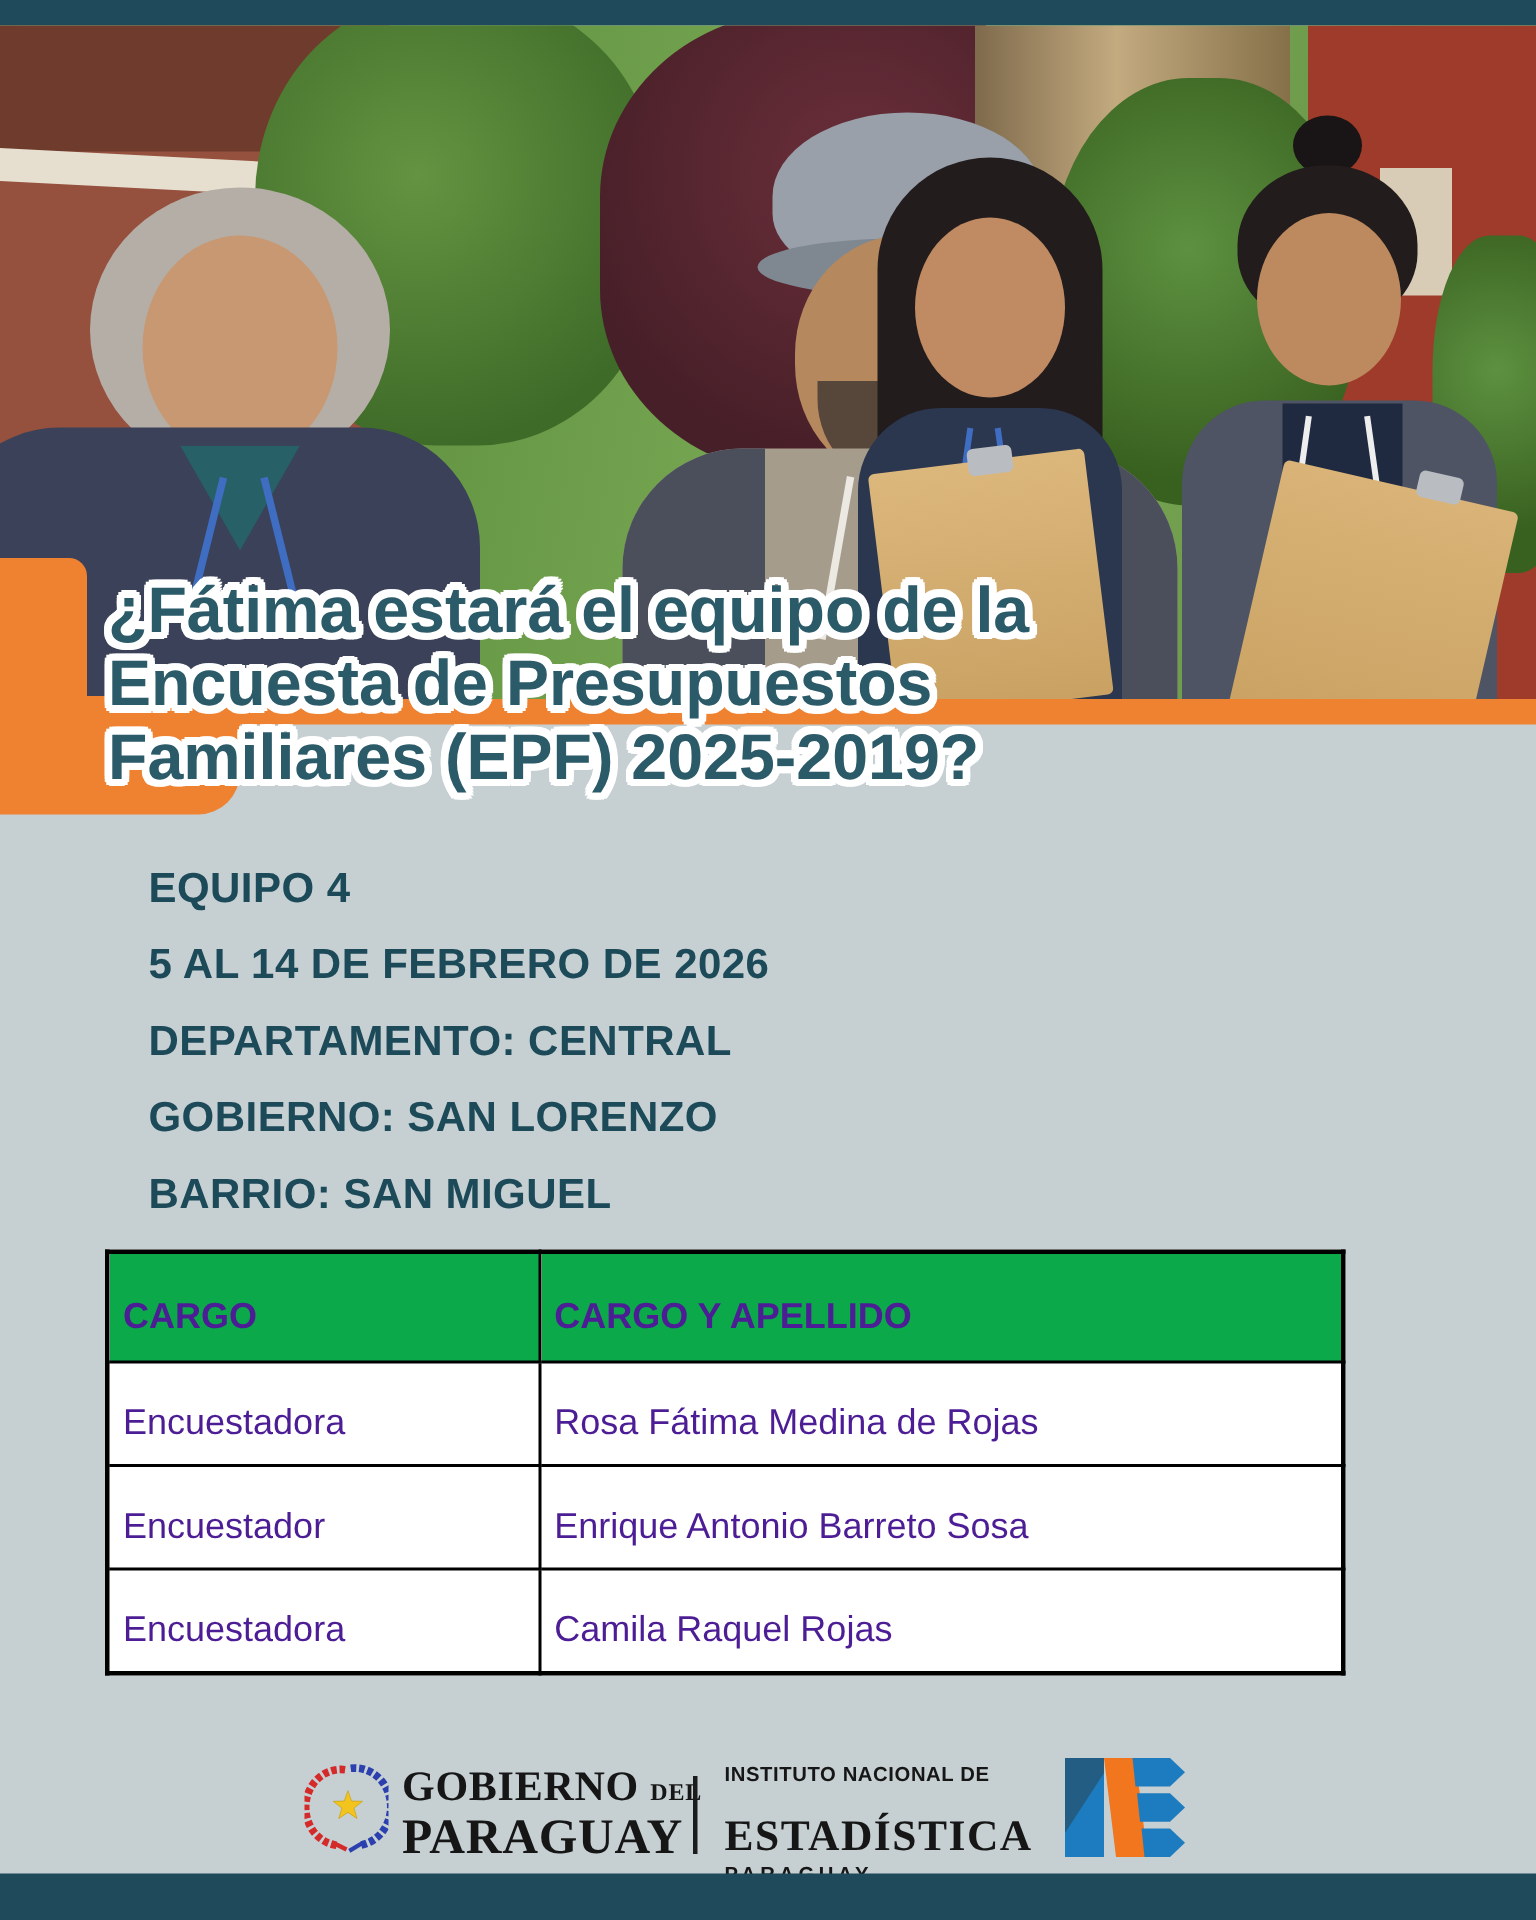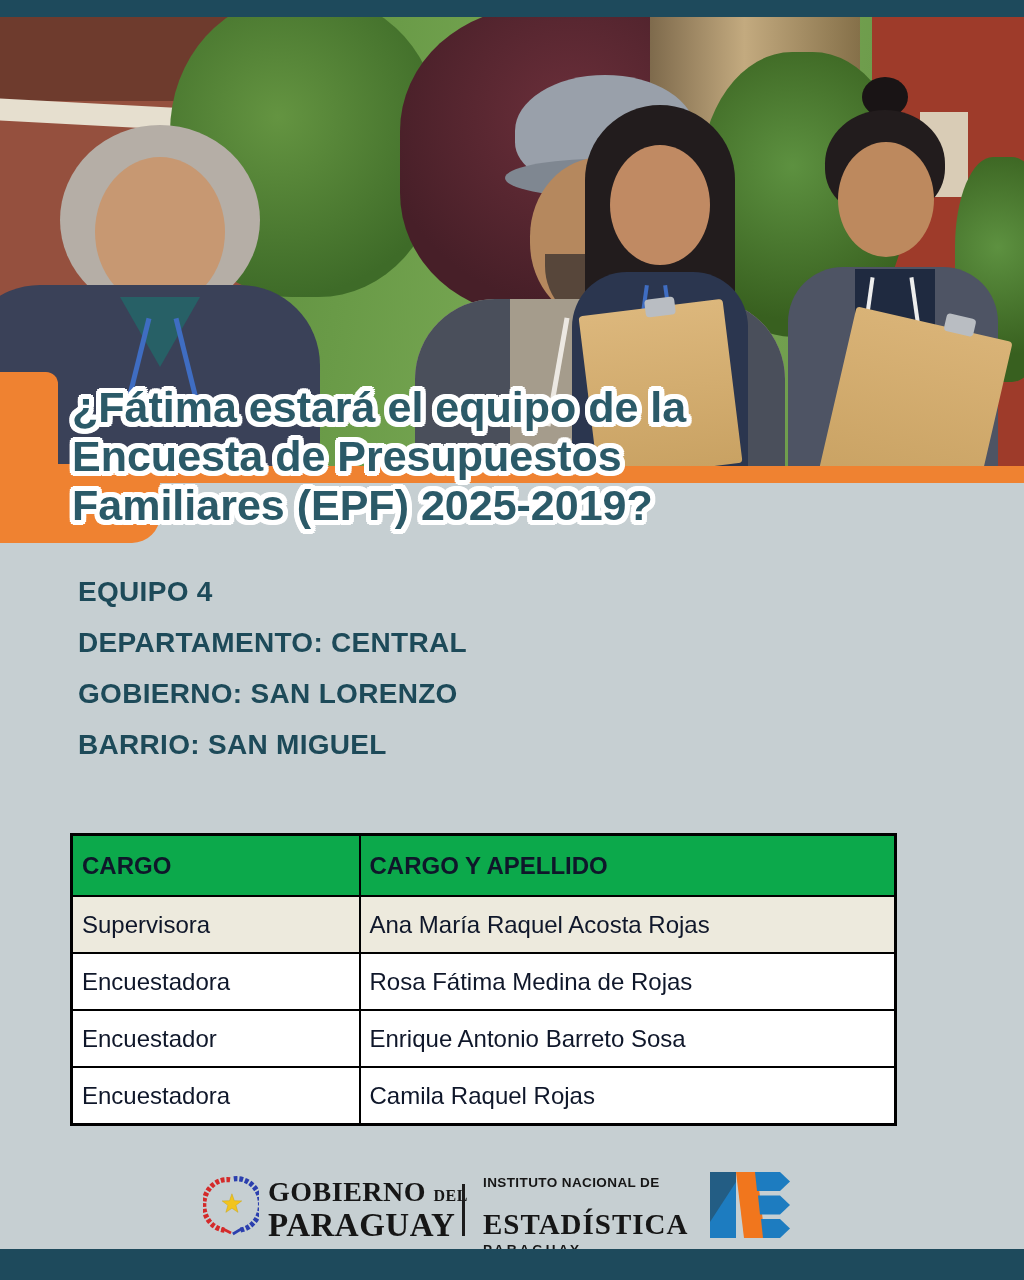--- a/index.html
+++ b/index.html
@@ -86,28 +86,28 @@
       font-size:43px;font-weight:800;line-height:49px;letter-spacing:0px;
       text-shadow:
         -5px 0 0 #fff,5px 0 0 #fff,0 -5px 0 #fff,0 5px 0 #fff,
         -4px -4px 0 #fff,4px -4px 0 #fff,-4px 4px 0 #fff,4px 4px 0 #fff,
         -5px -2px 0 #fff,5px -2px 0 #fff,-5px 2px 0 #fff,5px 2px 0 #fff,
         -2px -5px 0 #fff,2px -5px 0 #fff,-2px 5px 0 #fff,2px 5px 0 #fff;}
   .title span{display:block;}
 
   
   .info{left:78px;top:566px;color:#1d4a59;font-size:28px;font-weight:800;letter-spacing:.3px;}
-  .info div{height:51px;line-height:51px;}
+  .info div{height:51px;line-height:51px;margin-left:21px;}
 
   
   table.team{position:absolute;left:70px;top:833px;width:827px;border-collapse:collapse;
       border:3px solid #000;table-layout:fixed;background:#fff;}
   table.team col.c1{width:288px;}
-  table.team th,table.team td{border:2px solid #000;padding:0 0 0 9px;text-align:left;vertical-align:middle;
-      font-family:"Liberation Sans",sans-serif;color:#0f172a;overflow:hidden;white-space:nowrap;}
+  table.team th,table.team td{border:2px solid #000;padding:12px 0 0 9px;text-align:left;vertical-align:middle;
+      font-family:"Liberation Sans",sans-serif;color:#4c1d95;overflow:hidden;white-space:nowrap;}
   table.team th{background:#0ca94b;height:59px;font-size:24px;font-weight:bold;}
   table.team td{height:55px;font-size:24px;font-weight:normal;}
   table.team tr.beige td{background:#edeadd;}
 
   
   .gob-emblem{left:203px;top:1174px;}
   .gob-text{left:268px;top:1178px;color:#161616;font-family:"Liberation Serif",serif;font-weight:bold;line-height:1;}
   .gob-line1{font-size:28px;letter-spacing:.5px;}
   .gob-line1 .small{font-size:16px;letter-spacing:.5px;}
   .gob-line2{font-size:33px;margin-top:3px;letter-spacing:.5px;}
@@ -179,41 +179,38 @@
 <div class="abs orange-block"></div>
 
 <div class="abs title">
   <span>¿Fátima estará el equipo de la</span>
   <span>Encuesta de Presupuestos</span>
   <span>Familiares (EPF) 2025-2019?</span>
 </div>
 
 <div class="abs info">
   <div>EQUIPO 4</div>
+  <div>5 AL 14 DE FEBRERO DE 2026</div>
   <div>DEPARTAMENTO: CENTRAL</div>
   <div>GOBIERNO: SAN LORENZO</div>
   <div>BARRIO: SAN MIGUEL</div>
 </div>
 
 <table class="team">
   <colgroup>
       <col class="c1">
       <col>
     </colgroup>
   <thead>
     <tr>
       <th>CARGO</th>
       <th>CARGO Y APELLIDO</th>
     </tr>
   </thead>
   <tbody>
-    <tr class="beige">
-      <td>Supervisora</td>
-      <td>Ana María Raquel Acosta Rojas</td>
-    </tr>
     <tr>
       <td>Encuestadora</td>
       <td>Rosa Fátima Medina de Rojas</td>
     </tr>
     <tr>
       <td>Encuestador</td>
       <td>Enrique Antonio Barreto Sosa</td>
     </tr>
     <tr>
       <td>Encuestadora</td>

